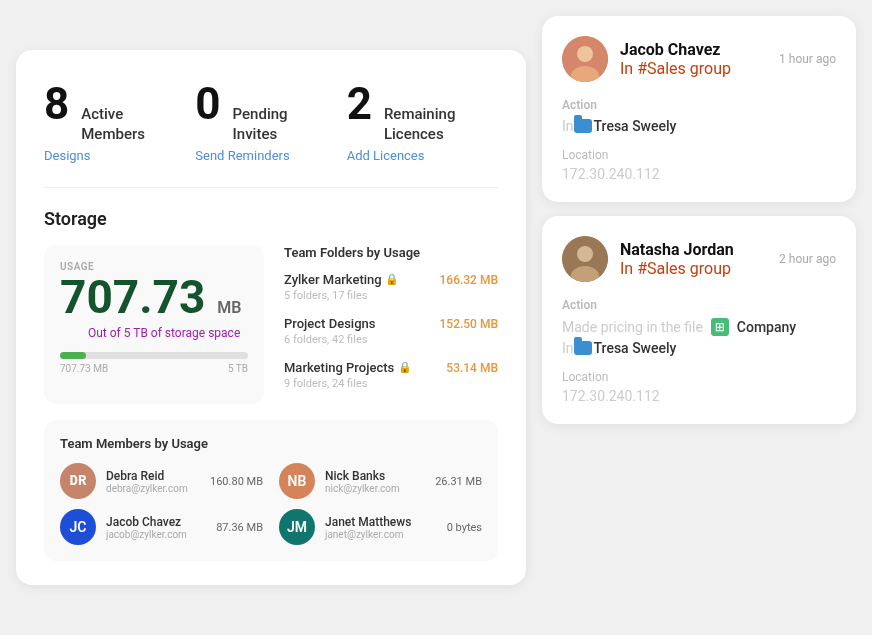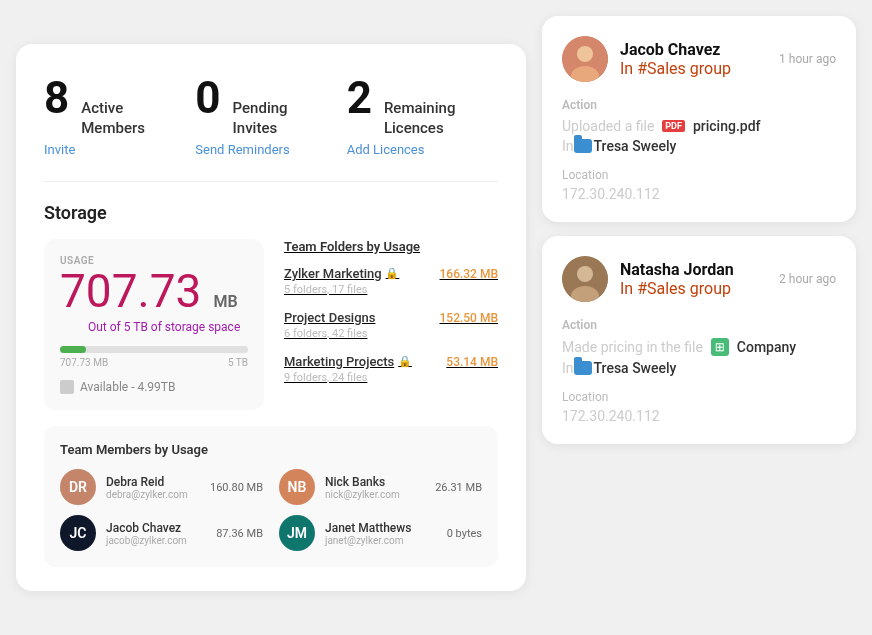--- a/index.html
+++ b/index.html
@@ -91,22 +91,22 @@
       font-size: 10px;
       color: #aaa;
       font-weight: 600;
       letter-spacing: 0.5px;
       text-transform: uppercase;
       margin-bottom: 2px;
     }
 
     .usage-value {
       font-size: 46px;
-      font-weight: 400;
-      color: #be185d;
+      font-weight: 700;
+      color: #14532d;
       line-height: 1;
     }
     .usage-unit {
       font-size: 16px;
       font-weight: 600;
       color: #666;
       margin-left: 8px;
     }
 
     .storage-desc {
@@ -148,21 +148,20 @@
     .storage-icon-box {
       width: 14px;
       height: 14px;
       background: #ccc;
       border-radius: 2px;
     }
 
     
     .team-folders {
       flex: 1;
-      text-decoration: underline;
     }
     .team-folders-title {
       font-size: 13px;
       font-weight: 600;
       color: #333;
       margin-bottom: 12px;
     }
     .folder-item {
       margin-bottom: 14px;
     }
@@ -345,22 +344,22 @@
       margin-bottom: 4px;
     }
     .activity-location-value {
       font-size: 14px;
       color: #ccc;
     }
 
     
     .avatar-jacob { background: linear-gradient(135deg, #e8a87c, #d4654a); }
     .avatar-natasha { background: linear-gradient(135deg, #c4a882, #8d6e4c); }
-    .avatar-debra { background: #c5856b; }
-    .avatar-jacob2 { background: #0f172a; }
+    .avatar-debra { background: #c5856b; font-family: Liberation Mono, monospace; }
+    .avatar-jacob2 { background: #1d4ed8; }
     .avatar-nick { background: #d4845a; }
     .avatar-janet { background: #0f766e; }
 
     .pdf-icon {
       display: inline-block;
       background: #e53e3e;
       color: white;
       font-size: 9px;
       font-weight: 700;
       padding: 1px 3px;
@@ -413,21 +412,21 @@
 <body>
 
 <div class="left-panel">
 
   <div class="stats-row">
     <div class="stat-item">
       <div class="stat-header">
         <span class="stat-number">8</span>
         <span class="stat-label">Active Members</span>
       </div>
-      <a class="stat-action">Invite</a>
+      <a class="stat-action">Designs</a>
     </div>
     <div class="stat-item">
       <div class="stat-header">
         <span class="stat-number">0</span>
         <span class="stat-label">Pending Invites</span>
       </div>
       <a class="stat-action">Send Reminders</a>
     </div>
     <div class="stat-item">
       <div class="stat-header">
@@ -448,24 +447,20 @@
         <span class="usage-value">707.73</span>
         <span class="usage-unit">MB</span>
       </div>
       <div class="storage-desc">Out of 5 TB of storage space</div>
       <div class="progress-bar-bg">
         <div class="progress-bar-fill"></div>
       </div>
       <div class="progress-labels">
         <span>707.73 MB</span>
         <span>5 TB</span>
-      </div>
-      <div class="available-row">
-        <div class="storage-icon-box"></div>
-        <span>Available - 4.99TB</span>
       </div>
     </div>
 
     <div class="team-folders">
       <div class="team-folders-title">Team Folders by Usage</div>
 
       <div class="folder-item">
         <div class="folder-name-row">
           <span class="folder-name">
             <span>Zylker Marketing</span>
@@ -553,25 +548,20 @@
         </svg>
       </div>
       <div class="activity-user-info">
         <div class="activity-user-name">Jacob Chavez</div>
         <div class="activity-group">In #Sales group</div>
       </div>
       <div class="activity-time">1 hour ago</div>
     </div>
 
     <div class="activity-section-label">Action</div>
-    <div class="activity-action-text">
-      <span>Uploaded a file</span>
-      <span class="pdf-icon">PDF</span>
-      <span class="activity-filename">pricing.pdf</span>
-    </div>
     <div class="activity-folder-row">
       <span class="activity-in-label">In</span>
       <span class="folder-icon-blue"></span>
       <span class="activity-folder-name">Tresa Sweely</span>
     </div>
 
     <div class="activity-location-label">Location</div>
     <div class="activity-location-value">172.30.240.112</div>
   </div>
 

